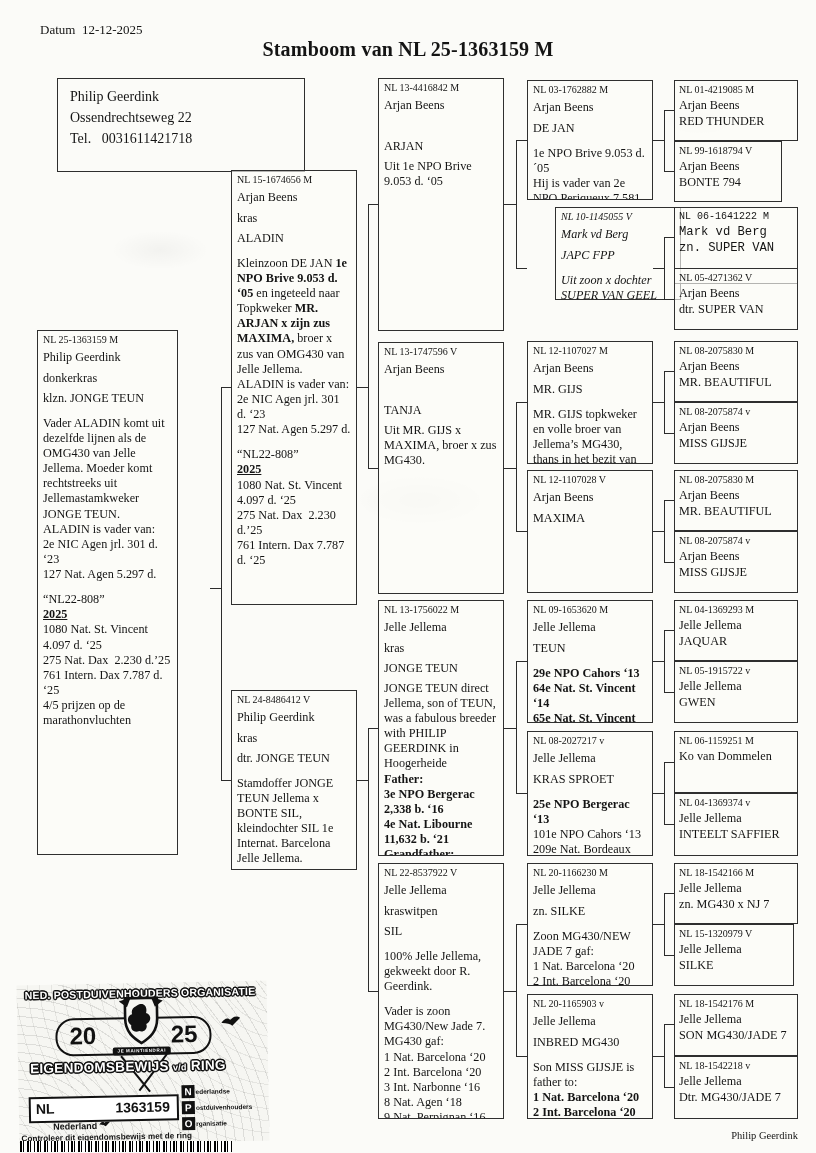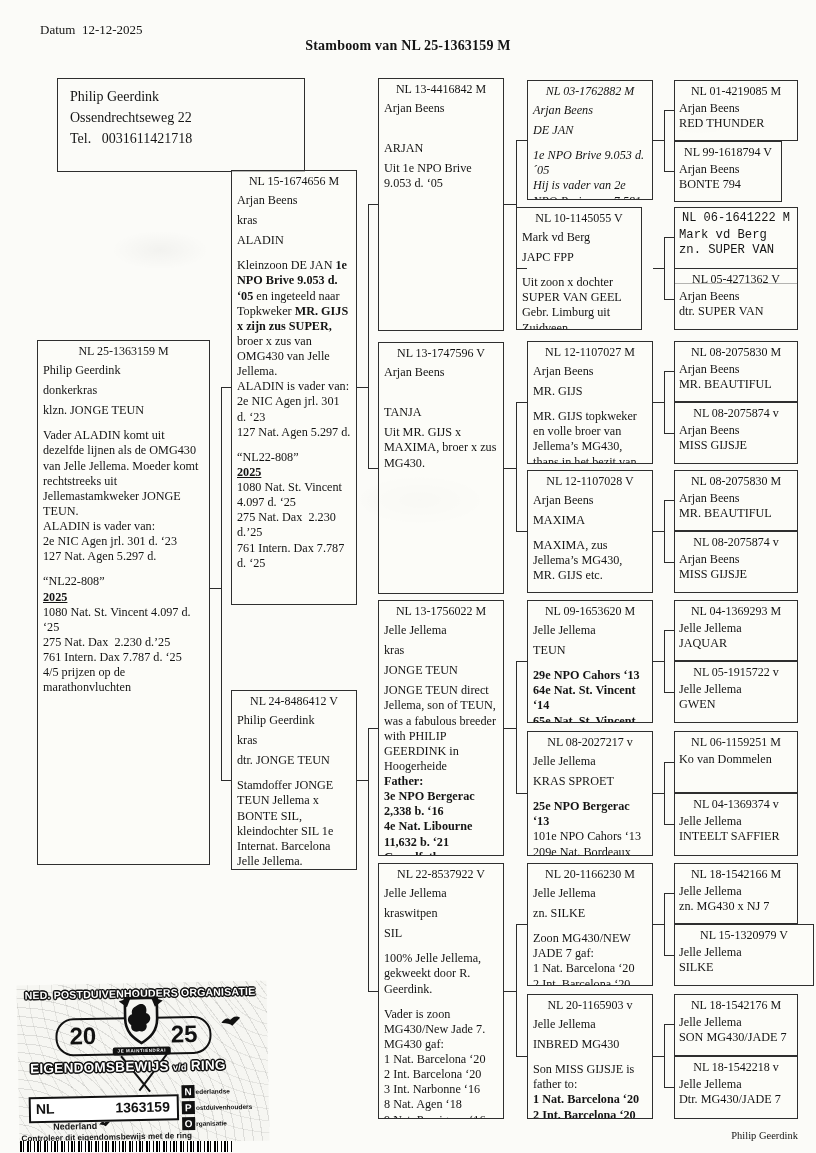--- a/index.html
+++ b/index.html
@@ -7,29 +7,29 @@
     position:relative;width:816px;height:1153px;margin:0 auto;overflow:hidden;
     background:
       radial-gradient(ellipse 70px 28px at 160px 250px, rgba(0,0,0,.035), transparent 70%),
       radial-gradient(ellipse 90px 34px at 420px 500px, rgba(0,0,0,.04), transparent 70%),
       radial-gradient(ellipse 50px 20px at 700px 120px, rgba(0,0,0,.03), transparent 70%),
       #fbfbf8;
     font-family:"Liberation Serif","DejaVu Serif",serif;color:#141414;
   }
   .abs{position:absolute;}
   #datum{left:40px;top:22px;font-size:13px;}
-  #title{left:0;right:0;top:38px;text-align:center;font-size:14px;font-weight:bold;letter-spacing:.2px;}
+  #title{left:0;right:0;top:38px;text-align:center;font-size:20px;font-weight:bold;letter-spacing:.2px;}
   #owner-card{left:57px;top:78px;width:248px;height:94px;border:1.3px solid #2e2e2e;padding:7px 12px;box-sizing:border-box;font-size:14px;}
   #owner-card div{line-height:21px;}
   #footer-name{right:18px;top:1130px;font-size:10.5px;}
 
   
   .box{position:absolute;border:1.4px solid #2f2f2f;padding:2px 5px;box-sizing:border-box;
        font-size:12.2px;line-height:1.24;overflow:hidden;background:rgba(252,252,248,.65);}
-  .ring{text-align:center;font-size:12px;margin:1px 0 4px;white-space:nowrap;}
+  .ring{font-size:10px;margin:1px 0 4px;white-space:nowrap;}
   .ln{min-height:13px;}
   .fld{margin-bottom:5px;}
   .gap{margin-top:10px;}
   .b, span.b{font-weight:bold;}
   .ul{text-decoration:underline;}
   .sm{padding:2px 4px;}
   .sm .ring{margin-bottom:2px;}
   .conn{position:absolute;background:#2c2c2c;}
 
   
@@ -74,42 +74,42 @@
   <div id="datum" class="abs">Datum&nbsp; 12-12-2025</div>
   <div id="title" class="abs">Stamboom van NL 25-1363159 M</div>
 
   <div id="owner-card" class="abs">
     <div>Philip Geerdink</div>
     <div>Ossendrechtseweg 22</div>
     <div>Tel.&nbsp;&nbsp; 0031611421718</div>
   </div>
 
   <div id="pedigree" class="abs" style="left:0;top:0;width:816px;height:1153px;">
-      <div class="box" style="left: 37px; top: 340px; width: 173px; height: 525px;">
+      <div class="box" style="left: 37px; top: 330px; width: 141px; height: 525px;">
         <div class="ring">NL 25-1363159 M</div>
         <div class="ln fld"><span>Philip Geerdink</span></div>
         <div class="ln fld"><span>donkerkras</span></div>
         <div class="ln fld"><span>klzn. JONGE TEUN</span></div>
         <div class="ln gap"><span>Vader ALADIN komt uit dezelfde lijnen als de OMG430 van Jelle Jellema. Moeder komt rechtstreeks uit Jellemastamkweker JONGE TEUN.</span></div>
         <div class="ln"><span>ALADIN is vader van:</span></div>
         <div class="ln"><span>2e NIC Agen jrl. 301 d. ‘23</span></div>
         <div class="ln"><span>127 Nat. Agen 5.297 d.</span></div>
         <div class="ln gap"><span>“NL22-808”</span></div>
         <div class="ln ul b"><span>2025</span></div>
         <div class="ln"><span>1080 Nat. St. Vincent 4.097 d. ‘25</span></div>
         <div class="ln"><span>275 Nat. Dax&nbsp; 2.230 d.’25</span></div>
         <div class="ln"><span>761 Intern. Dax 7.787 d. ‘25</span></div>
         <div class="ln"><span>4/5 prijzen op de marathonvluchten</span></div>
       </div>
       <div class="box" style="left: 231px; top: 170px; width: 126px; height: 435px;">
         <div class="ring">NL 15-1674656 M</div>
         <div class="ln fld"><span>Arjan Beens</span></div>
         <div class="ln fld"><span>kras</span></div>
         <div class="ln fld"><span>ALADIN</span></div>
-        <div class="ln gap"><span>Kleinzoon DE JAN </span><span class="b">1e NPO Brive 9.053 d. ‘05</span><span> en ingeteeld naar Topkweker </span><span class="b">MR. GIJS x zijn zus SUPER,</span><span> broer x zus van OMG430 van Jelle Jellema.</span></div>
+        <div class="ln gap"><span>Kleinzoon DE JAN </span><span class="b">1e NPO Brive 9.053 d. ‘05</span><span> en ingeteeld naar Topkweker </span><span class="b">MR. ARJAN x zijn zus MAXIMA,</span><span> broer x zus van OMG430 van Jelle Jellema.</span></div>
         <div class="ln"><span>ALADIN is vader van:</span></div>
         <div class="ln"><span>2e NIC Agen jrl. 301 d. ‘23</span></div>
         <div class="ln"><span>127 Nat. Agen 5.297 d.</span></div>
         <div class="ln gap"><span>“NL22-808”</span></div>
         <div class="ln ul b"><span>2025</span></div>
         <div class="ln"><span>1080 Nat. St. Vincent 4.097 d. ‘25</span></div>
         <div class="ln"><span>275 Nat. Dax&nbsp; 2.230 d.’25</span></div>
         <div class="ln"><span>761 Intern. Dax 7.787 d. ‘25</span></div>
       </div>
       <div class="box" style="left: 231px; top: 690px; width: 126px; height: 180px;">
@@ -150,44 +150,43 @@
         <div class="ln fld"><span>kraswitpen</span></div>
         <div class="ln fld"><span>SIL</span></div>
         <div class="ln gap"><span>100% Jelle Jellema, gekweekt door R. Geerdink.</span></div>
         <div class="ln gap"><span>Vader is zoon MG430/New Jade 7. MG430 gaf:</span></div>
         <div class="ln"><span>1 Nat. Barcelona ‘20</span></div>
         <div class="ln"><span>2 Int. Barcelona ‘20</span></div>
         <div class="ln"><span>3 Int. Narbonne ‘16</span></div>
         <div class="ln"><span>8 Nat. Agen ‘18</span></div>
         <div class="ln"><span>9 Nat. Perpignan ‘16</span></div>
       </div>
-      <div class="box" style="left: 527px; top: 80px; width: 126px; height: 120px; font-style: italic;">
+      <div class="box" style="left: 527px; top: 80px; width: 126px; height: 120px;">
         <div class="ring">NL 03-1762882 M</div>
         <div class="ln fld"><span>Arjan Beens</span></div>
         <div class="ln fld"><span>DE JAN</span></div>
         <div class="ln gap"><span>1e NPO Brive 9.053 d. ´05</span></div>
         <div class="ln"><span>Hij is vader van 2e NPO Periqueux 7.581</span></div>
       </div>
-      <div class="box" style="left: 516px; top: 207px; width: 126px; height: 123px;">
+      <div class="box" style="left: 555px; top: 207px; width: 126px; height: 93px; font-style: italic;">
         <div class="ring">NL 10-1145055 V</div>
         <div class="ln fld"><span>Mark vd Berg</span></div>
         <div class="ln fld"><span>JAPC FPP</span></div>
         <div class="ln gap"><span>Uit zoon x dochter SUPER VAN GEEL Gebr. Limburg uit Zuidveen.</span></div>
       </div>
       <div class="box" style="left: 527px; top: 341px; width: 126px; height: 123px;">
         <div class="ring">NL 12-1107027 M</div>
         <div class="ln fld"><span>Arjan Beens</span></div>
         <div class="ln fld"><span>MR. GIJS</span></div>
         <div class="ln gap"><span>MR. GIJS topkweker en volle broer van Jellema’s MG430, thans in het bezit van</span></div>
       </div>
       <div class="box" style="left: 527px; top: 470px; width: 126px; height: 123px;">
         <div class="ring">NL 12-1107028 V</div>
         <div class="ln fld"><span>Arjan Beens</span></div>
         <div class="ln fld"><span>MAXIMA</span></div>
-        <div class="ln gap"><span>MAXIMA, zus Jellema’s MG430, MR. GIJS etc.</span></div>
       </div>
       <div class="box" style="left: 527px; top: 600px; width: 126px; height: 123px;">
         <div class="ring">NL 09-1653620 M</div>
         <div class="ln fld"><span>Jelle Jellema</span></div>
         <div class="ln fld"><span>TEUN</span></div>
         <div class="ln gap b"><span>29e NPO Cahors ‘13</span></div>
         <div class="ln b"><span>64e Nat. St. Vincent ‘14</span></div>
         <div class="ln b"><span>65e Nat. St. Vincent</span></div>
       </div>
       <div class="box" style="left: 527px; top: 731px; width: 126px; height: 125px;">
@@ -272,21 +271,21 @@
       <div class="box sm" style="left: 674px; top: 793px; width: 124px; height: 63px;">
         <div class="ring">NL 04-1369374 v</div>
         <div class="ln"><span>Jelle Jellema</span></div>
         <div class="ln"><span>INTEELT SAFFIER</span></div>
       </div>
       <div class="box sm" style="left: 674px; top: 863px; width: 124px; height: 61px;">
         <div class="ring">NL 18-1542166 M</div>
         <div class="ln"><span>Jelle Jellema</span></div>
         <div class="ln"><span>zn. MG430 x NJ 7</span></div>
       </div>
-      <div class="box sm" style="left: 674px; top: 924px; width: 140px; height: 62px;">
+      <div class="box sm" style="left: 674px; top: 924px; width: 120px; height: 62px;">
         <div class="ring">NL 15-1320979 V</div>
         <div class="ln"><span>Jelle Jellema</span></div>
         <div class="ln"><span>SILKE</span></div>
       </div>
       <div class="box sm" style="left: 674px; top: 994px; width: 124px; height: 62px;">
         <div class="ring">NL 18-1542176 M</div>
         <div class="ln"><span>Jelle Jellema</span></div>
         <div class="ln"><span>SON MG430/JADE 7</span></div>
       </div>
       <div class="box sm" style="left: 674px; top: 1056px; width: 124px; height: 63px;">

